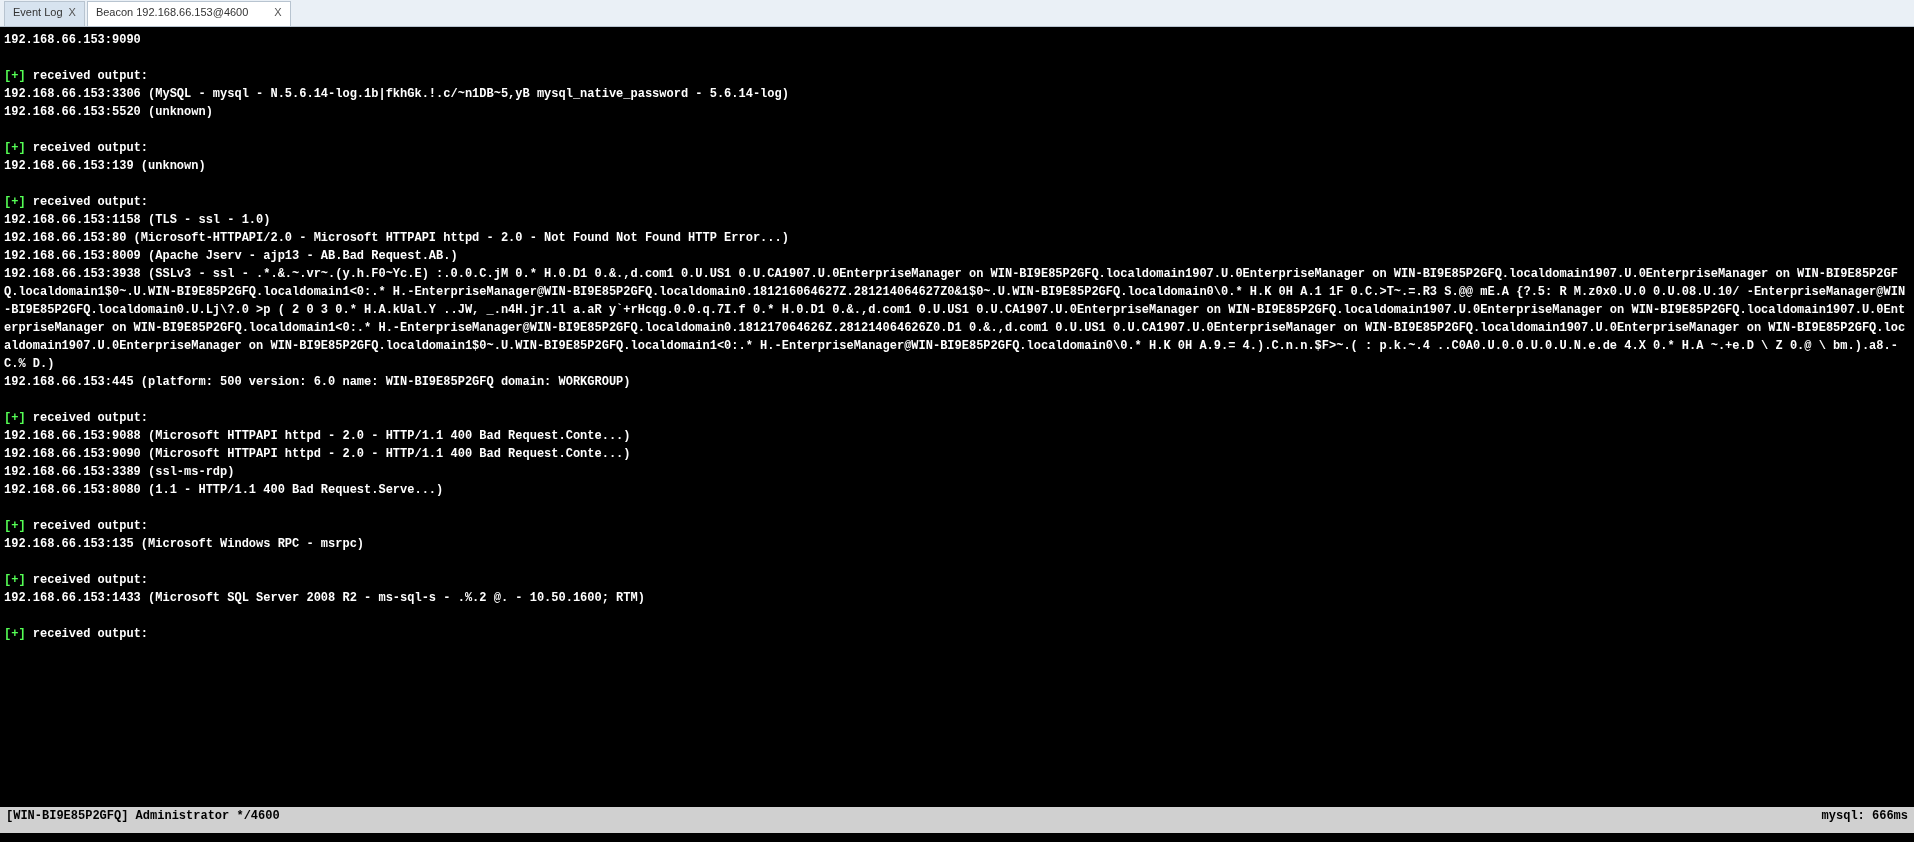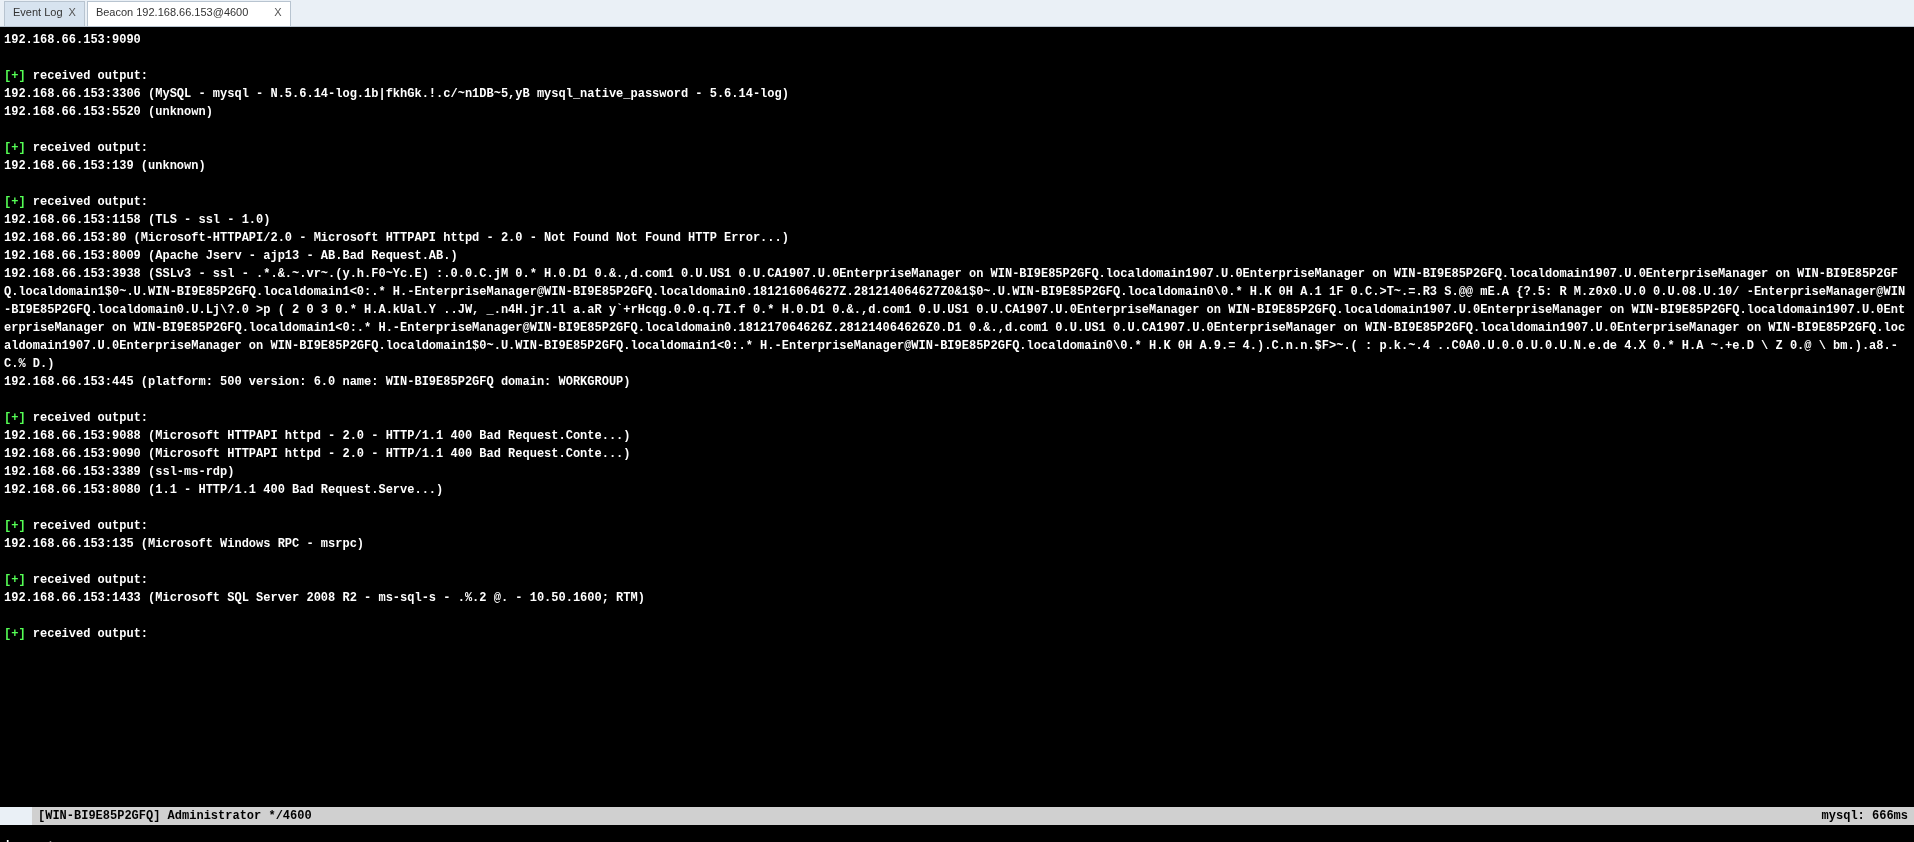--- a/index.html
+++ b/index.html
@@ -51,28 +51,27 @@
     box-sizing: border-box;
     line-height: 18px;
     font-family: "SimSun", "Courier New", monospace;
     font-weight: bold;
   }
   .plus  { color: #55ff55; }
   .white { color: #ffffff; }
   .status-bar {
     background: #d0d0d0;
     color: #000;
-    height: 18px;
+    height: 26px;
     line-height: 18px;
     padding: 0 6px;
     display: flex;
     justify-content: space-between;
     font-family: "SimSun", "Courier New", monospace;
     font-weight: bold;
-    margin-left: 32px;
   }
   .input-bar {
     background: #000;
     color: #fff;
     height: 18px;
     line-height: 18px;
     padding: 12px 6px;
     font-family: "SimSun", "Courier New", monospace;
     font-weight: bold;
     display: flex;

